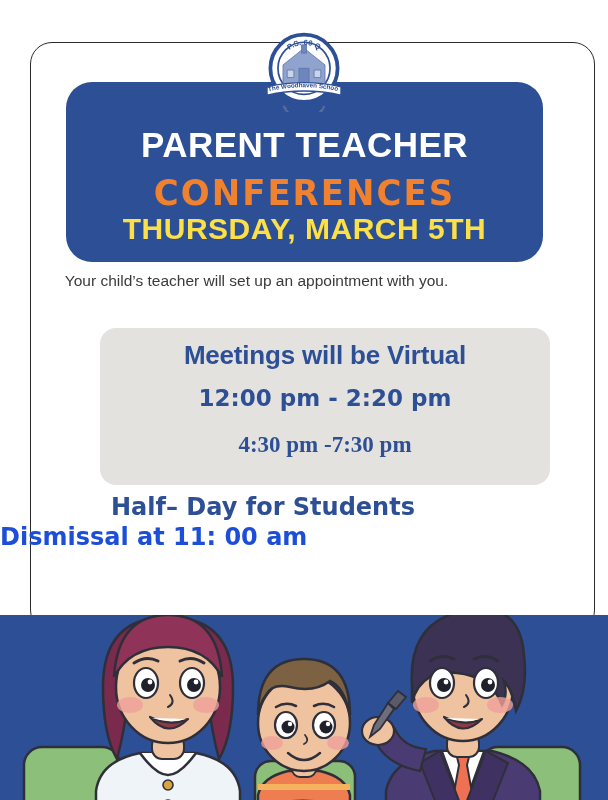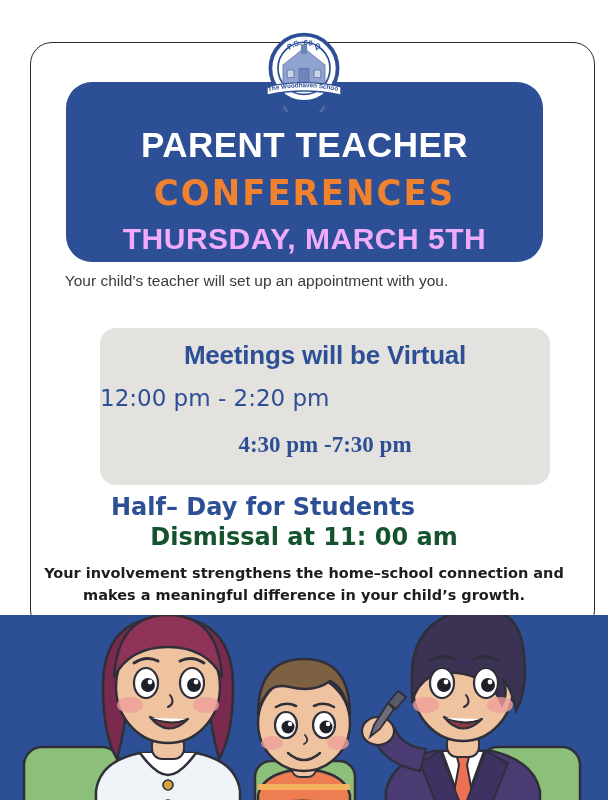--- a/index.html
+++ b/index.html
@@ -52,25 +52,24 @@
     color:#f0822f;
     font-size:34px;
     font-weight:bold;
     letter-spacing:2px;
     margin-top:8px;
     text-align:center;
     font-family:"DejaVu Sans", sans-serif;
     transform:scaleY(1.06);
   }
   .title-date {
-    color:#f0abfc;
+    color:#fde047;
     font-size:30px;
     font-weight:bold;
     letter-spacing:0.5px;
-    margin-top:10px;
     text-align:center;
   }
 
   
   .logo-seal {
     position:absolute;
     left:50%; top:28px;
     transform:translateX(-50%);
     width:84px; height:84px;
     z-index:6;
@@ -105,23 +104,24 @@
     font-size:26px;
     font-weight:bold;
     letter-spacing:-0.2px;
     z-index:3;
     font-family:Liberation Sans, sans-serif;
   }
   .gb-time1 {
     position:absolute;
     left:100px; top:385px;
     width:450px;
+    text-align:center;
     color:#2d4f95;
     font-size:23px;
-    font-weight:normal;
+    font-weight:bold;
     z-index:3;
     font-family:"DejaVu Sans", sans-serif;
   }
   .gb-time2 {
     position:absolute;
     left:100px; top:432px;
     width:450px;
     text-align:center;
     color:#2d4f95;
     font-size:23px;
@@ -139,22 +139,22 @@
     color:#2d4f95;
     font-size:24px;
     font-weight:bold;
     z-index:3;
     font-family:"DejaVu Sans", sans-serif;
   }
   .halfday-2 {
     position:absolute;
     left:0; top:523px;
     width:608px;
-    text-align:center;
-    color:#14532d;
+    text-align:left;
+    color:#1d4ed8;
     font-size:24px;
     font-weight:bold;
     z-index:3;
     font-family:"DejaVu Sans", sans-serif;
   }
   .involvement {
     position:absolute;
     left:40px; top:563px;
     width:528px;
     text-align:center;
@@ -221,21 +221,20 @@
 
   <div class="subtitle">Your child’s teacher will set up an appointment with you.</div>
 
   <div class="gray-box"></div>
   <div class="gb-heading">Meetings will be Virtual</div>
   <div class="gb-time1">12:00 pm - 2:20 pm</div>
   <div class="gb-time2">4:30 pm -7:30 pm</div>
 
   <div class="halfday-1">Half– Day for Students</div>
   <div class="halfday-2">Dismissal at 11: 00 am</div>
-  <div class="involvement">Your involvement strengthens the home–school connection and makes a meaningful difference in your child’s growth.</div>
 
   <div class="bottom-band">
     <svg class="illustration" width="608" height="230" viewBox="0 0 608 230">
       <rect x="0" y="0" width="608" height="230" fill="#2d4f95"></rect>
 
       <g>
         <rect x="24" y="152" width="96" height="78" rx="18" fill="#8cc07a" stroke="#2f2f3a" stroke-width="2.5"></rect>
       </g>
       <g>
         <rect x="255" y="166" width="100" height="64" rx="16" fill="#8cc07a" stroke="#2f2f3a" stroke-width="2.5"></rect>

